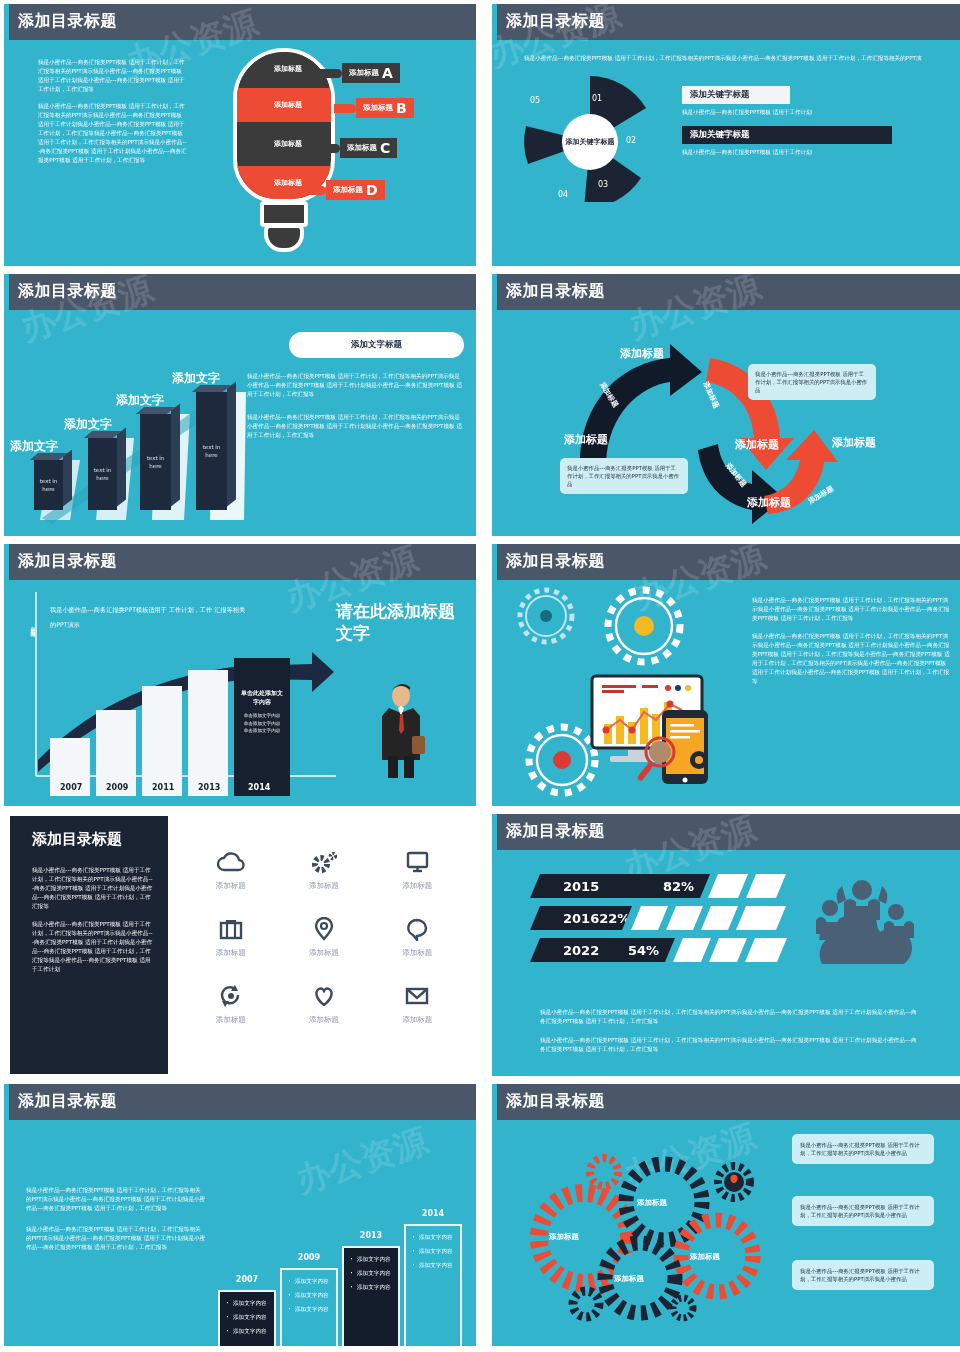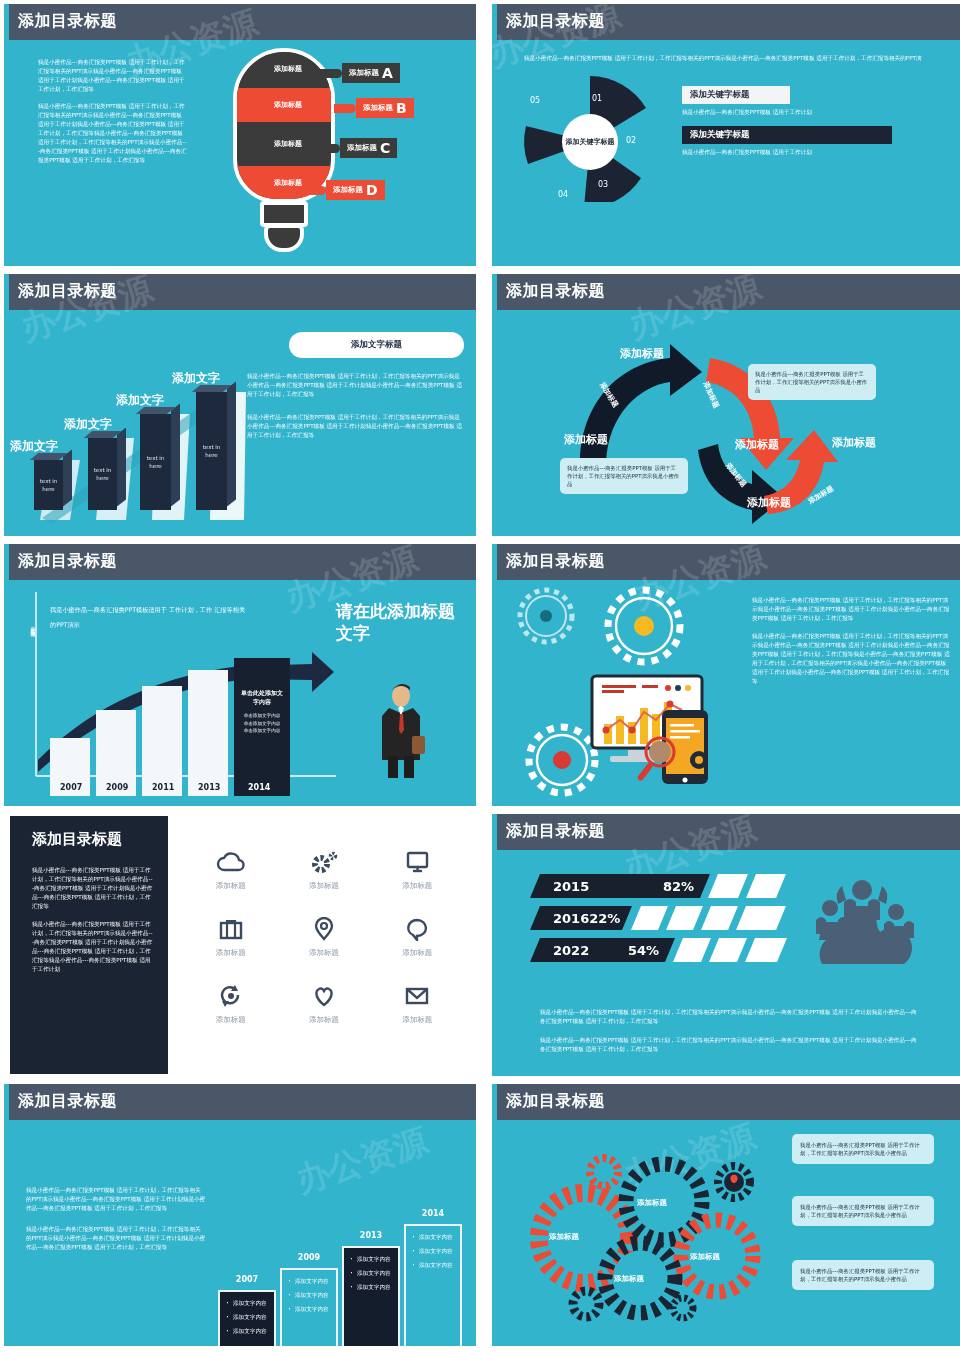--- a/index.html
+++ b/index.html
@@ -88,21 +88,21 @@
   .s7-panel .c{ position:absolute; left:22px; top:50px; width:122px; }
   .s7-panel .c p{ margin-bottom:9px; }
   .icg{ position:absolute; left:180px; top:36px; width:280px; display:grid;
     grid-template-columns:repeat(3,1fr); row-gap:26px; }
   .ic{ display:flex; flex-direction:column; align-items:center; gap:7px; }
   .ic .lab{ color:#8d98a8; font-size:7.5px; }
   
   .pbar{ position:absolute; height:24px; display:flex; align-items:center; color:#fff;
     background:#18202e; font-weight:bold; font-size:13px;
     clip-path: polygon(10px 0,100% 0,calc(100% - 10px) 100%,0 100%); }
-  .pbar .yr8{ margin-left:23px; } .pbar .pc{ margin-left:auto; margin-right:16px; }
+  .pbar .yr8{ margin-left:33px; } .pbar .pc{ margin-left:auto; margin-right:16px; }
   .pcell{ position:absolute; height:24px; background:#ffffff;
     clip-path: polygon(10px 0,100% 0,calc(100% - 10px) 100%,0 100%); }
   .s8-txt{ position:absolute; left:48px; top:158px; width:380px; }
   .s8-txt p{ margin-bottom:10px; }
   
   .s9-title{ position:absolute; left:18px; top:12px; width:388px; height:30px; background:#131c2b;
     display:flex; align-items:center; }
   .s9-title span{ color:#fff; font-size:17px; font-weight:bold; margin-left:14px; }
   .s9-txt{ position:absolute; left:22px; top:66px; width:180px; }
   .s9-txt p{ margin-bottom:12px; }

